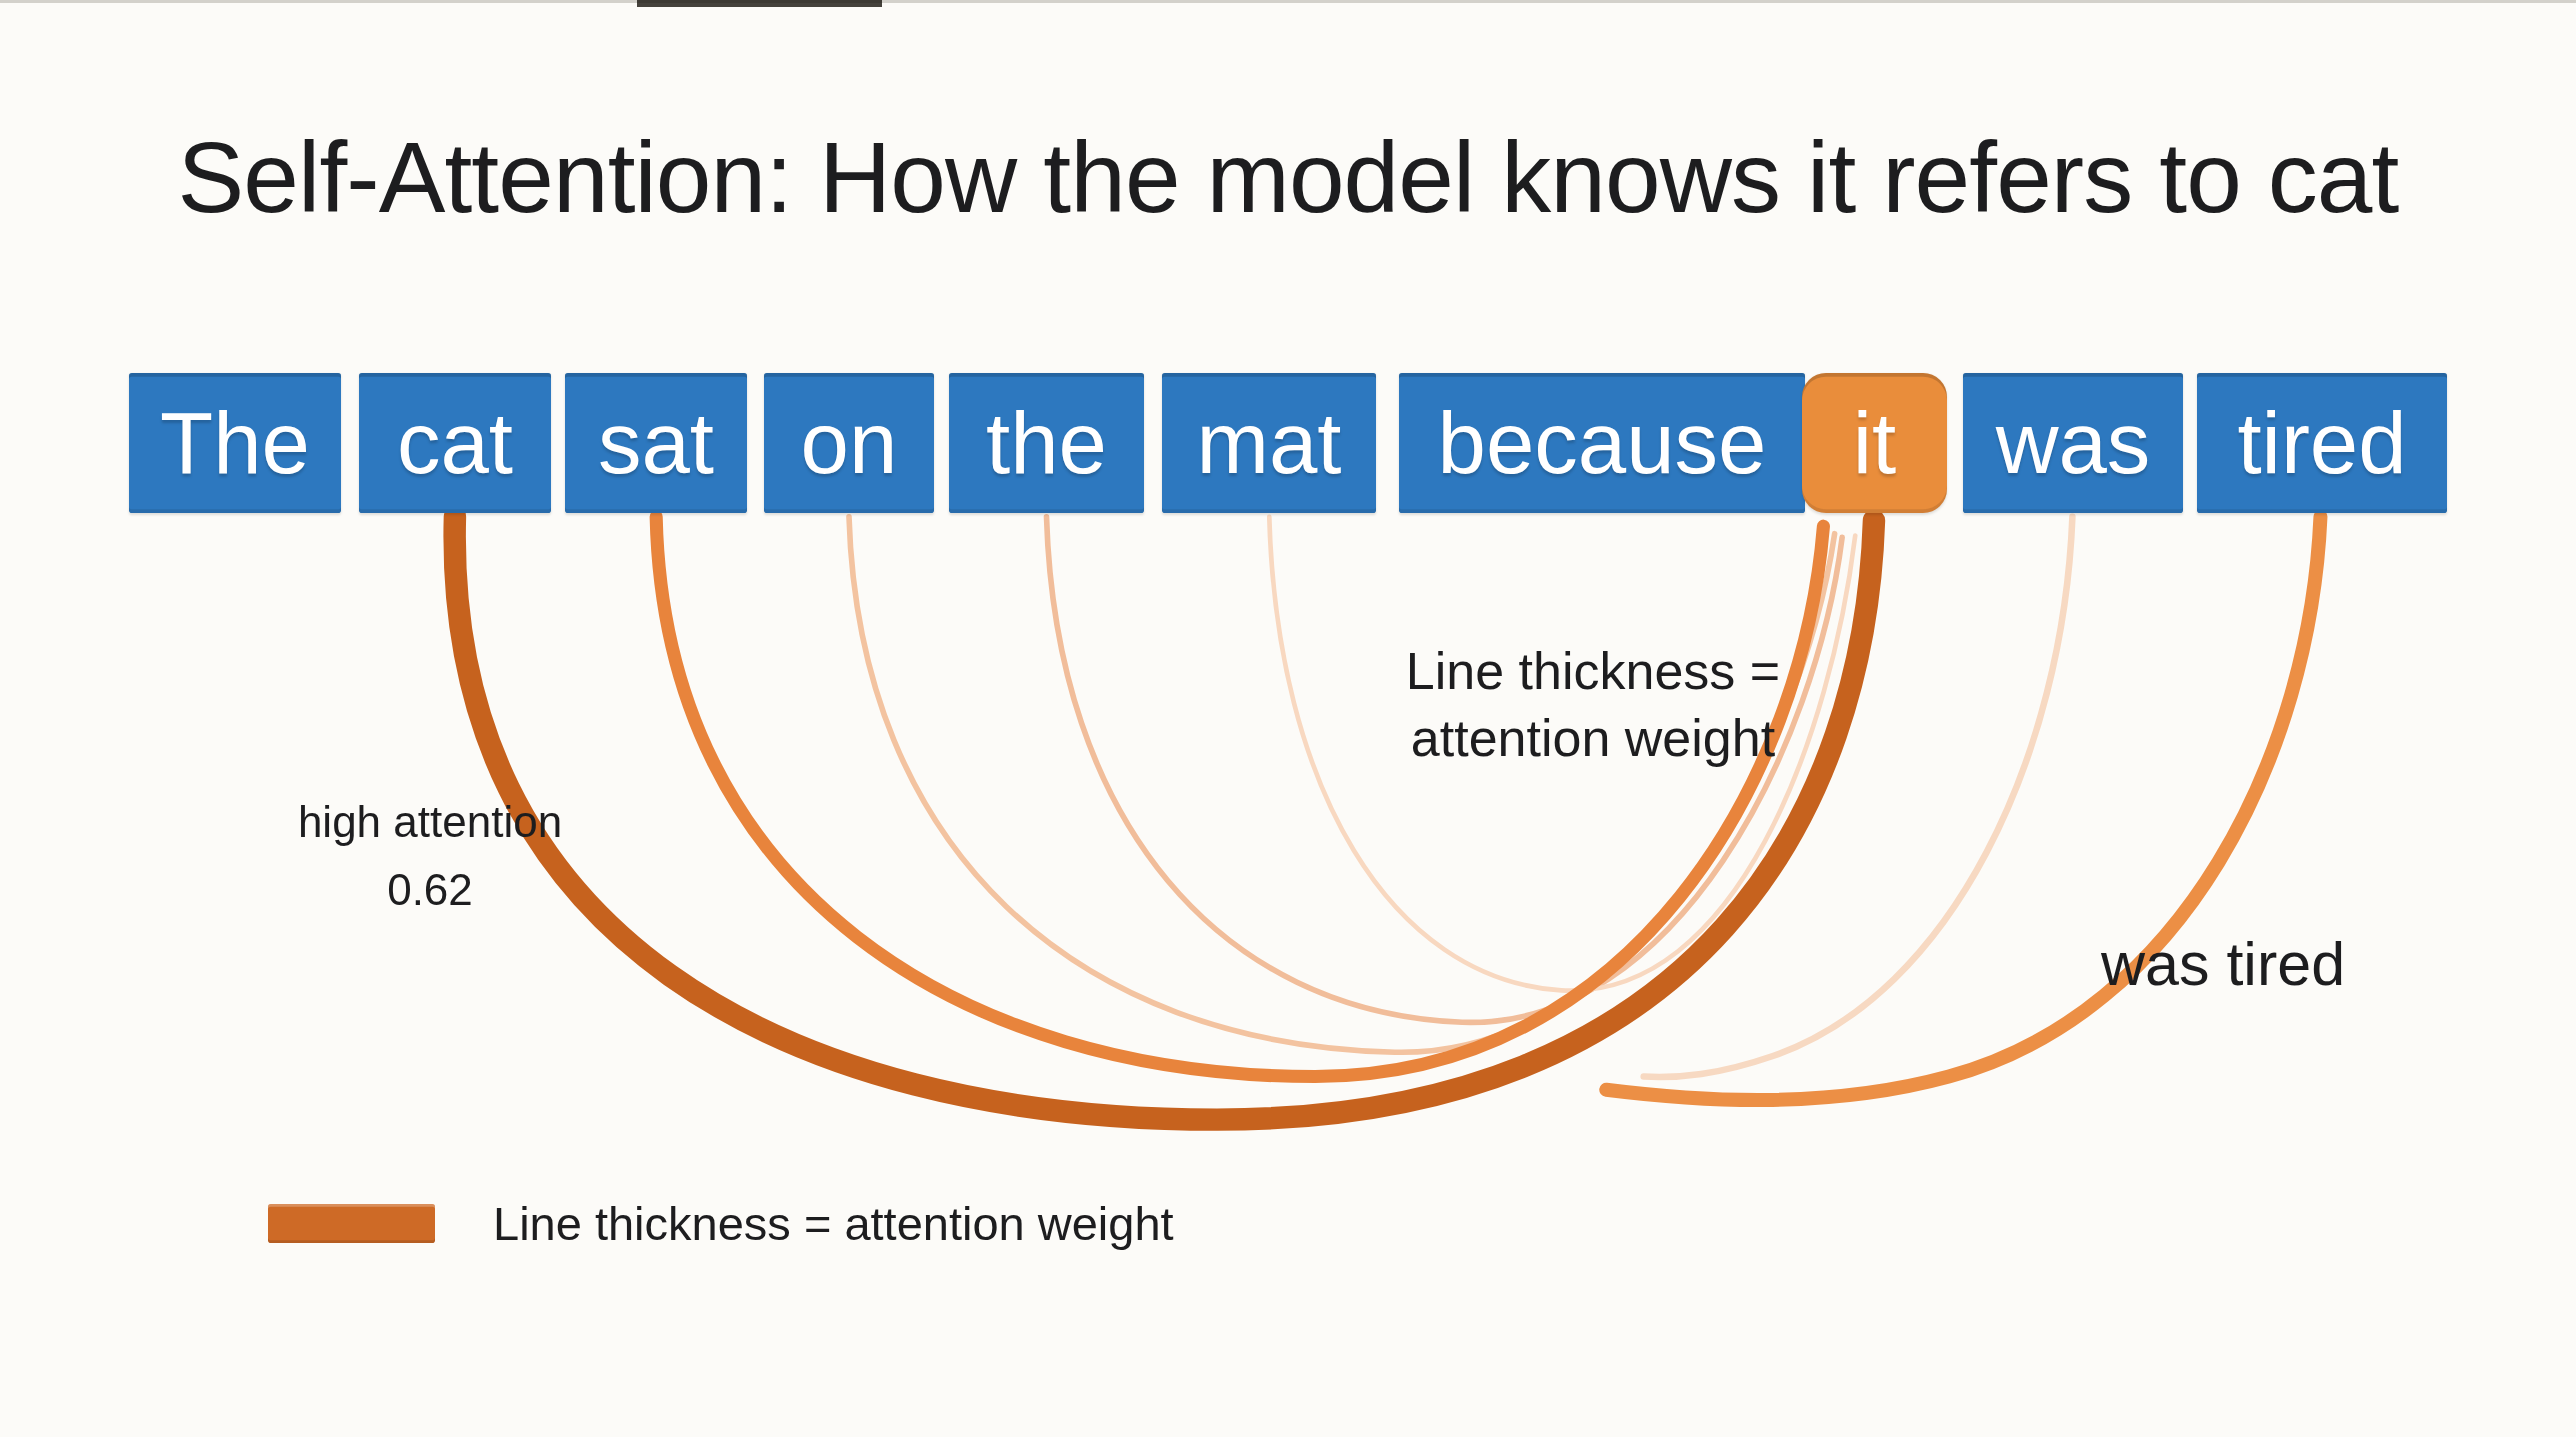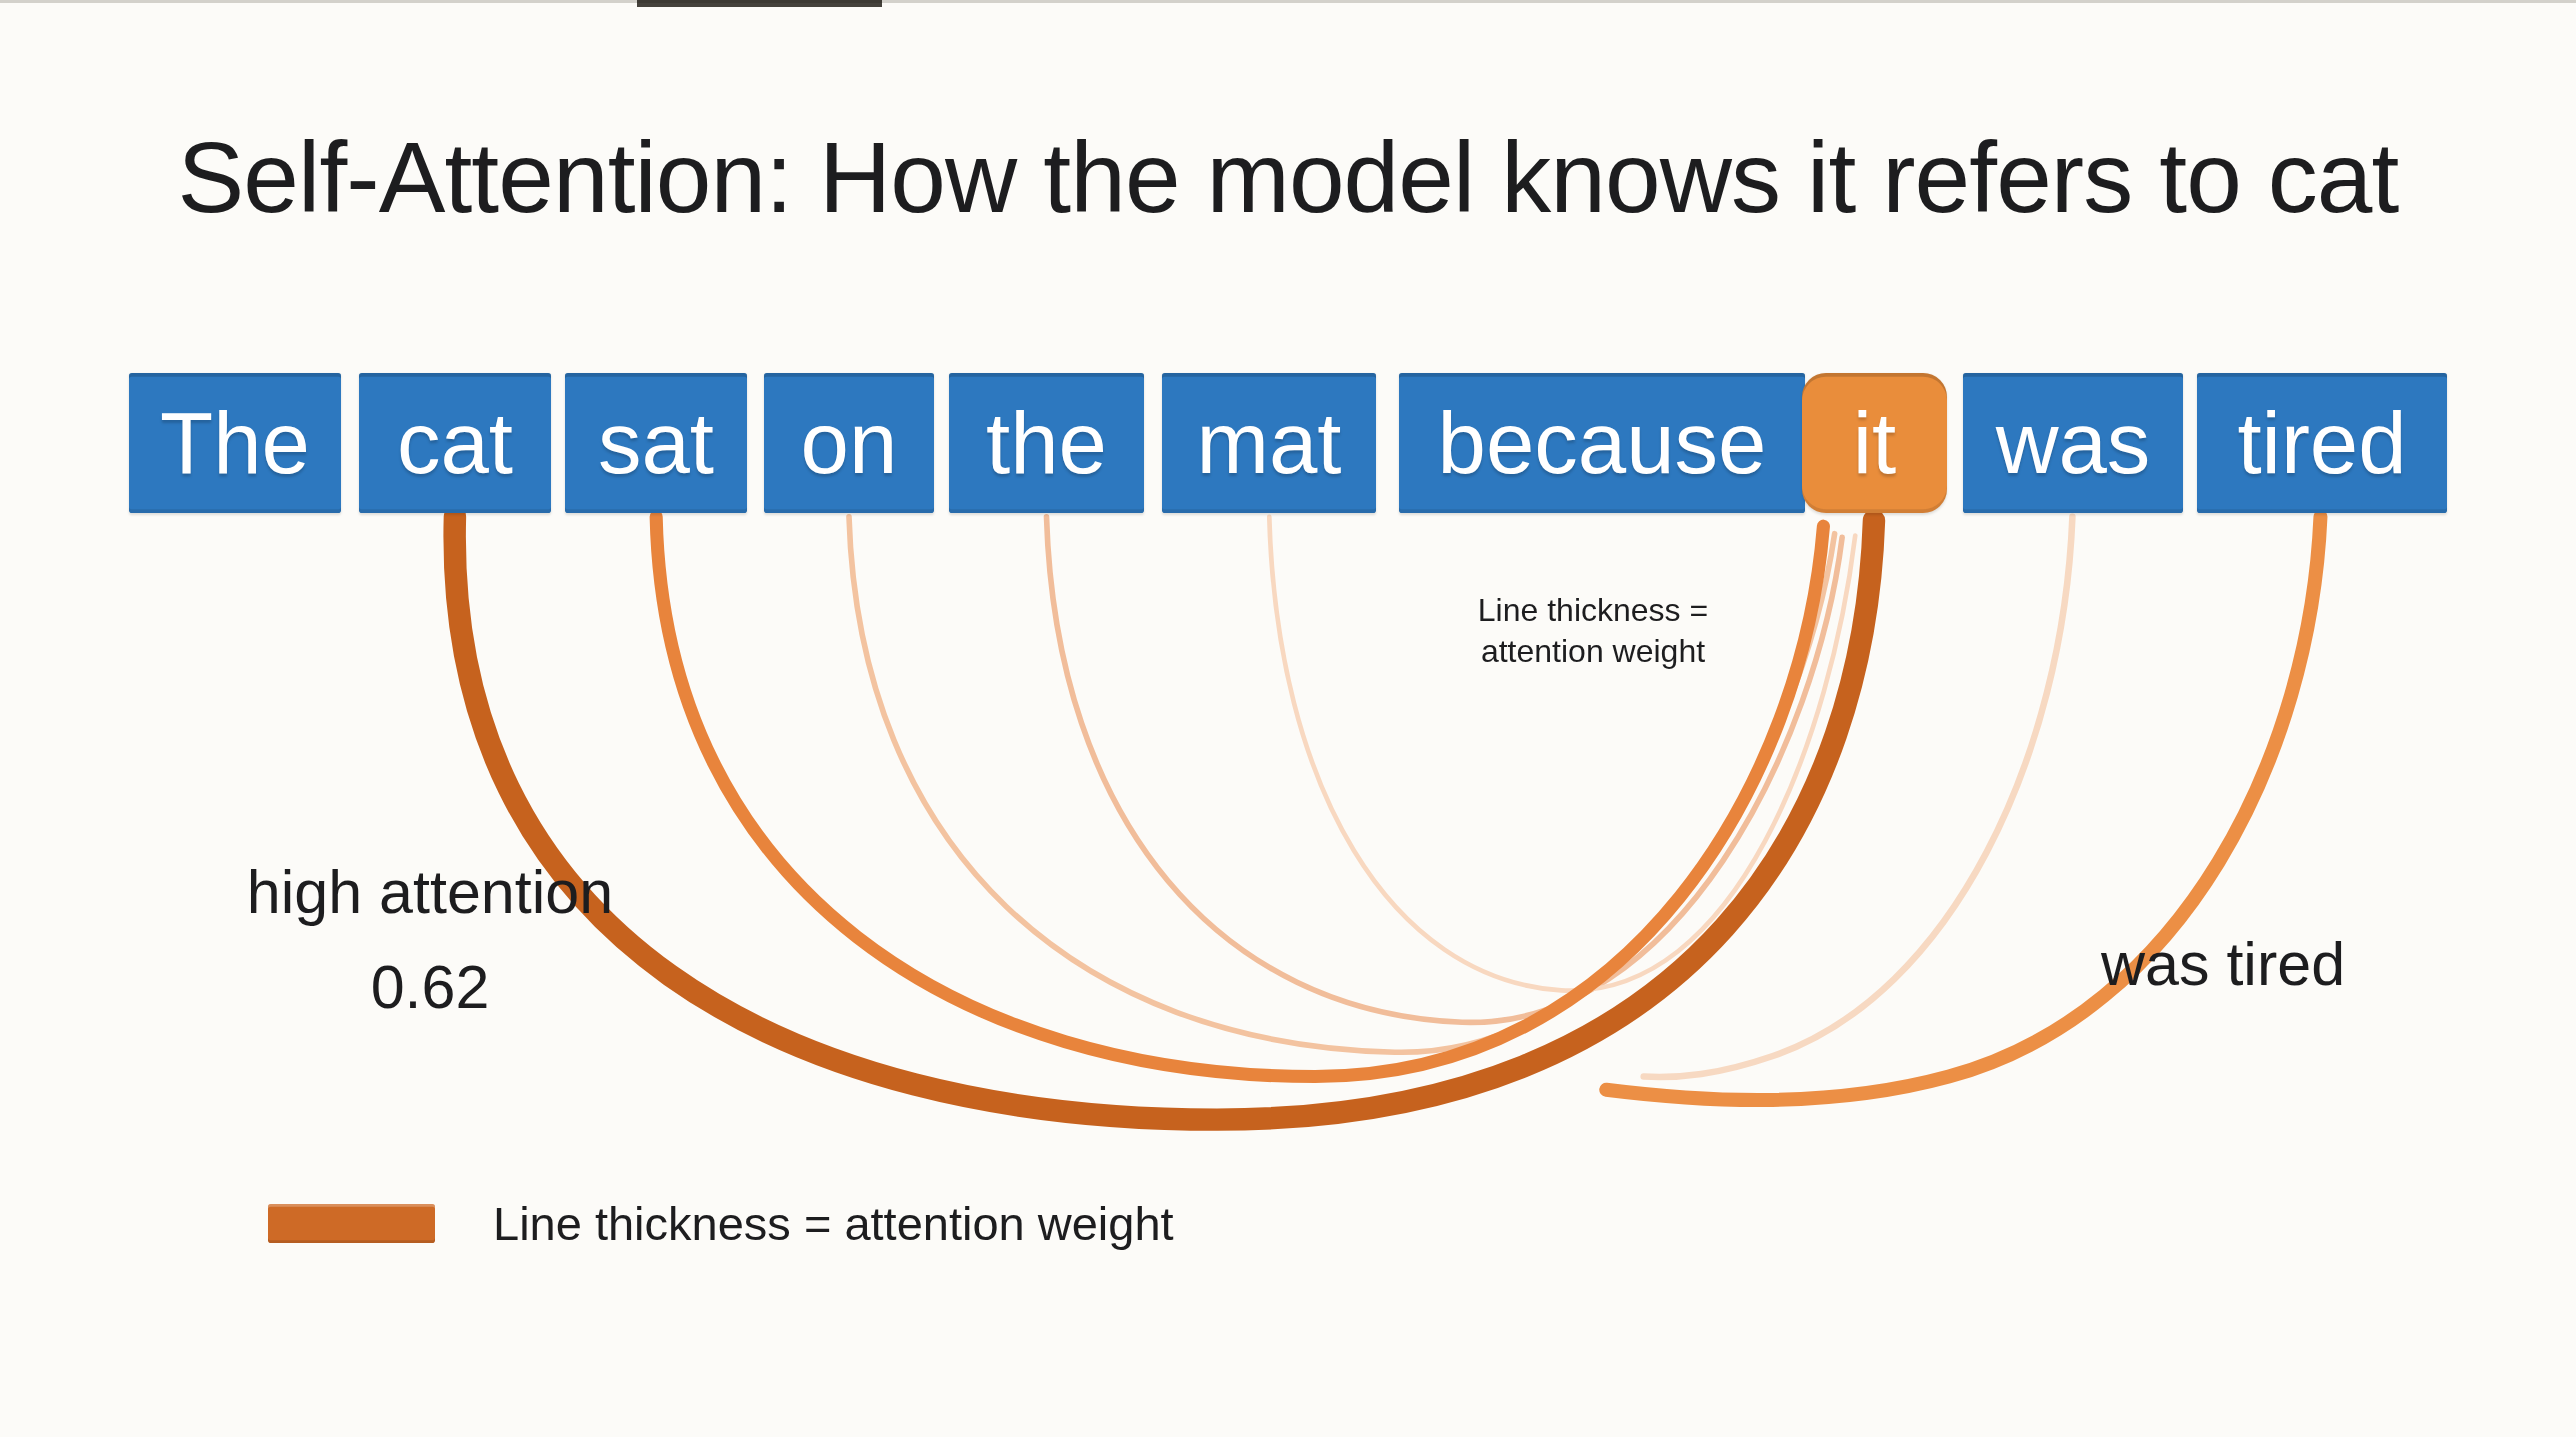--- a/index.html
+++ b/index.html
@@ -54,29 +54,29 @@
     border-radius: 2.8px;
     box-shadow: inset 0 3.7px 0 rgba(0,0,0,0.16), inset 0 -3.7px 0 rgba(0,0,0,0.10), 0 1.9px 2.8px rgba(0,0,0,0.12);
     text-shadow: 0 2.8px 2.8px rgba(0,0,0,0.18);
   }
   .note {
     position: absolute;
     text-align: center;
     line-height: 1.55;
   }
   .note-mid {
-    left: 1359px; top: 590px;
+    left: 1359px; top: 638px;
     width: 468px;
-    font-size: 32px;
+    font-size: 52px;
     line-height: 1.28;
   }
   .note-high {
-    left: 140px; top: 845px;
+    left: 140px; top: 788px;
     width: 580px;
-    font-size: 61px;
+    font-size: 44px;
     text-align: center;
   }
   .note-right {
     left: 2101px; top: 917px;
     width: 374px;
     text-align: left;
     font-size: 61px;
   }
   .legend {
     position: absolute;

